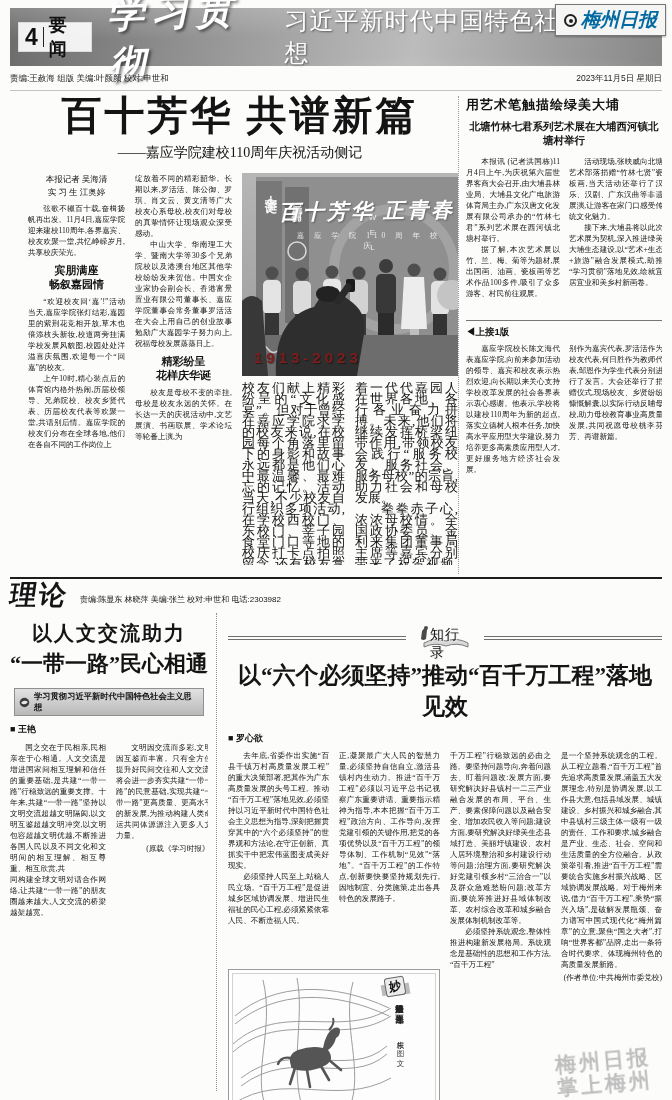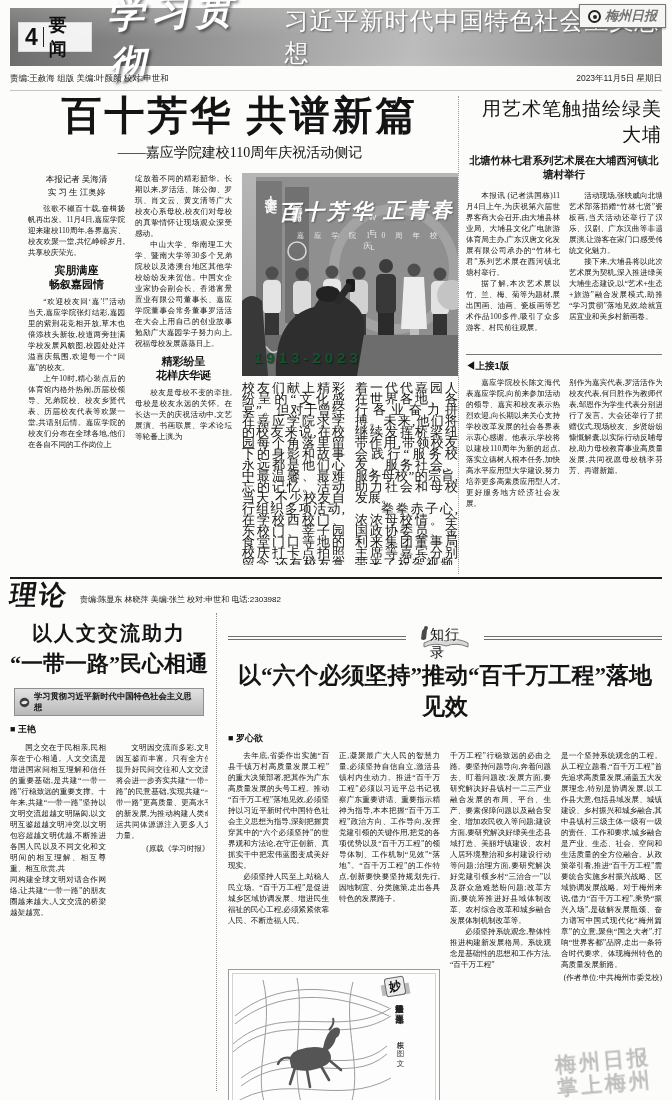--- a/index.html
+++ b/index.html
@@ -11,51 +11,51 @@
     background:
       radial-gradient(130% 190% at 15% -50%, rgba(255,255,255,.40), rgba(255,255,255,0) 55%),
       radial-gradient(95% 150% at 72% 170%, rgba(255,255,255,.30), rgba(255,255,255,0) 60%),
       linear-gradient(100deg,#6c6c6c,#9b9b9b 35%,#bcbcbc 62%,#878787 100%);}
   .pagebox{margin-left:8px;background:rgba(250,250,250,.94);border:1px solid #ddd;color:#111;display:flex;align-items:center;height:30px;padding:0 6px;font-family:"Liberation Sans",sans-serif;font-weight:bold}
   .pagebox .num{font-size:23px}
   .pagebox .sep{width:1px;height:20px;background:#222;margin:0 5px}
   .pagebox .sec{font-size:18px;letter-spacing:2px}
   .slogan-script{font-size:37px;font-style:italic;font-weight:bold;margin-left:16px;letter-spacing:7px;transform:rotate(-2deg);text-shadow:2px 2px 3px rgba(0,0,0,.5)}
   .slogan-text{font-size:24px;margin-left:10px;letter-spacing:1px;font-family:"Liberation Sans",sans-serif;text-shadow:1px 1px 2px rgba(0,0,0,.45)}
-  .masthead{position:absolute;top:-4px;right:-4px;background:#f5f5f3;border:1px solid #777;padding:2px 8px;color:#737373;font-size:13px;font-weight:bold;font-style:italic;display:flex;align-items:center;gap:4px;box-shadow:0 1px 2px rgba(0,0,0,.3)}
+  .masthead{position:absolute;top:-4px;right:-4px;background:#f5f5f3;border:1px solid #777;padding:2px 8px;color:#0369a1;font-size:19px;font-weight:bold;font-style:italic;display:flex;align-items:center;gap:4px;box-shadow:0 1px 2px rgba(0,0,0,.3)}
   .logo-circ{width:13px;height:13px;border:2px solid #222;border-radius:50%;position:relative;flex:none}
   .logo-circ::after{content:"";position:absolute;left:3px;top:3px;width:4px;height:4px;background:#222;border-radius:50%}
 
   .metarow{position:absolute;left:10px;right:10px;top:73px;display:flex;justify-content:space-between;font-size:8.5px;color:#222;font-family:"Liberation Sans",sans-serif;border-bottom:1px solid #c4c4c4;padding-bottom:5px}
 
   
   .main-left{position:absolute;left:28px;top:94px;width:424px;height:481px}
   .headline{font-size:40px;font-weight:bold;text-align:center;letter-spacing:3px;line-height:1.08}
   .deck{font-size:14px;text-align:center;margin-top:7px}
   .main-body{display:flex;gap:10px;margin-top:11px;height:392px}
   .ncol{width:97px;flex:none;overflow:hidden;font-size:7.6px;line-height:11px;text-align:justify}
   .p{text-indent:2em}
   .byline{font-size:8.5px;text-align:center;line-height:13px;margin-bottom:4px}
   .subhead{font-weight:bold;font-size:11px;text-align:center;line-height:14px;margin:5px 0;font-family:"Liberation Sans",sans-serif}
   .photo-wrap{width:216px;flex:none;display:flex;flex-direction:column;gap:6px}
   .photo{position:relative;width:216px;height:203px;background:#a8a8a8;overflow:hidden}
   .photo-slogan{position:absolute;left:34px;top:24px;width:182px;text-align:center;color:#fff;font-size:21px;font-style:italic;font-weight:bold;letter-spacing:3px;text-shadow:1px 1px 2px rgba(0,0,0,.35);transform:rotate(-1deg)}
   .photo-sub{position:absolute;left:52px;top:58px;width:150px;text-align:center;color:rgba(255,255,255,.8);font-size:7.5px;letter-spacing:4px}
-  .photo-years{position:absolute;left:12px;bottom:10px;color:#14532d;font-size:15px;font-weight:bold;letter-spacing:4px;font-family:"Liberation Sans",sans-serif;text-shadow:1px 1px 1px rgba(0,0,0,.4)}
+  .photo-years{position:absolute;left:12px;bottom:10px;color:#7f1d1d;font-size:15px;font-weight:bold;letter-spacing:4px;font-family:"Liberation Sans",sans-serif;text-shadow:1px 1px 1px rgba(0,0,0,.4)}
   .vtext{writing-mode:vertical-rl;text-orientation:upright;position:absolute;color:#fff}
   .board-t1{left:20px;top:12px;font-size:12px;font-weight:bold;letter-spacing:3px;opacity:.95}
   .board-t2{left:47px;top:22px;font-size:11px;font-weight:bold;letter-spacing:3px;opacity:.9}
   .board-wel{left:126px;top:40px;font-size:8px;letter-spacing:6px;opacity:.85;font-family:"Liberation Sans",sans-serif}
   .photo-cols{display:flex;gap:10px;height:183px;overflow:hidden}
   .pcol{width:103px;flex:none;overflow:hidden;font-size:13px;line-height:11px;text-align:justify}
 
   
   .vsep1{position:absolute;left:458px;top:96px;height:478px;border-left:1px dotted #9a9a9a}
   .right-art{position:absolute;left:466px;top:96px;width:196px;height:479px}
-  .ra-title{font-size:19px;font-weight:normal;text-align:right;letter-spacing:1px}
+  .ra-title{font-size:13px;font-weight:bold;text-align:left;letter-spacing:1px}
   .ra-deck{font-size:10.5px;font-weight:bold;text-align:center;margin-top:6px}
   .ra-cols{display:flex;gap:9px;margin-top:8px;height:156px;overflow:hidden}
   .ra-col{width:94px;flex:none;overflow:hidden;font-size:7.6px;line-height:11px;text-align:justify}
   .jump-rule{border-top:1px solid #777;margin:8px 0 5px}
   .jump-label{font-size:9.5px;font-weight:bold;font-family:Liberation Sans, sans-serif;margin-bottom:4px}
   .jump-cols{display:flex;gap:9px;height:236px;overflow:hidden}
 
   
   .theory-topline{position:absolute;left:10px;right:10px;top:577px;border-top:2px solid #1d1d1d}
   .theory{position:absolute;left:10px;top:582px;width:652px;height:514px}

